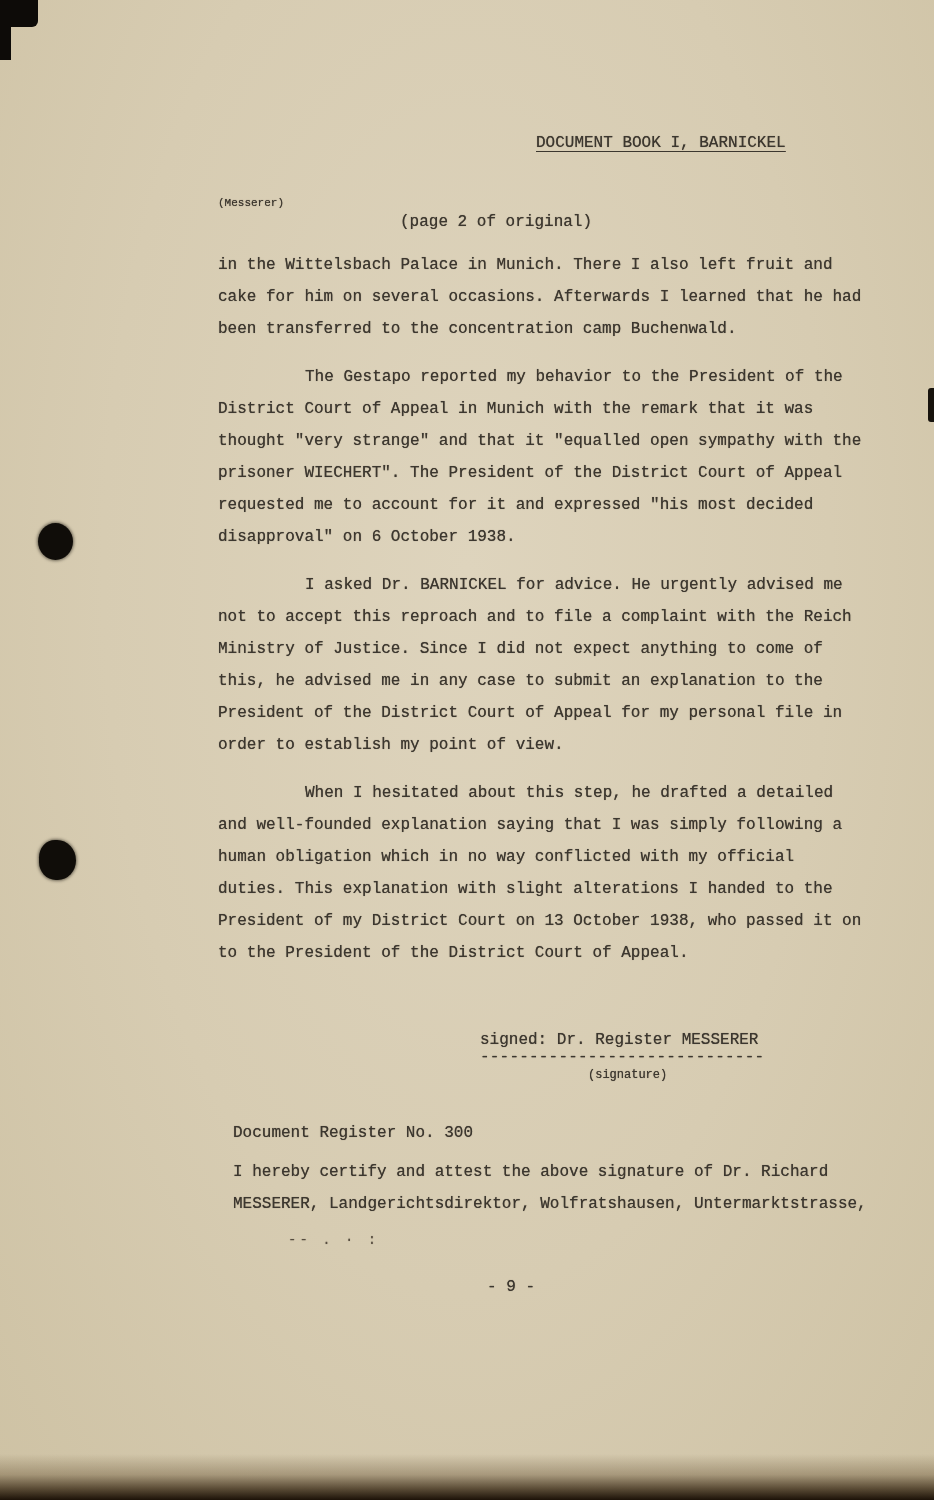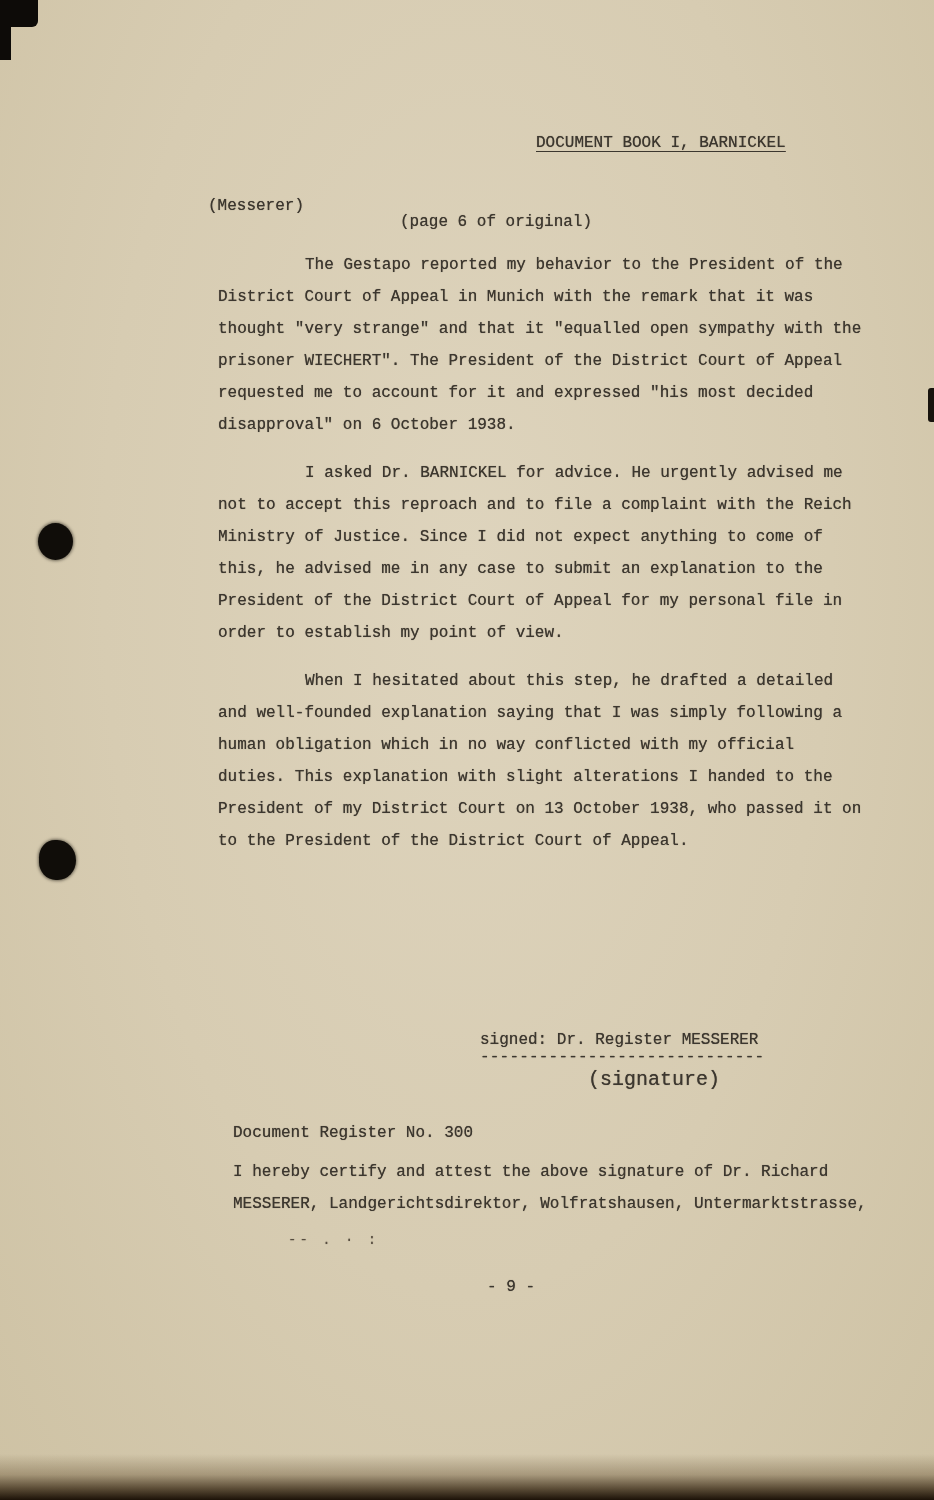--- a/index.html
+++ b/index.html
@@ -52,35 +52,35 @@
   .doc-header {
     position: absolute; left: 536px; top: 127px;
     font-size: 16px; line-height: 32px; white-space: nowrap;
   }
   .doc-header .hline {
     text-decoration: underline;
     text-underline-offset: 4px;
   }
 
   
-  .attribution { position: absolute; left: 208px; top: 197px; font-size: 16px; }
+  .attribution { position: absolute; left: 218px; top: 197px; font-size: 11px; }
   .page-note   { position: absolute; left: 400px; top: 213px; font-size: 16px; }
 
   
   .doc-body {
     position: absolute; left: 218px; top: 249px; width: 652px;
     font-size: 16px; line-height: 32px;
   }
   .para { text-indent: 87px; margin-bottom: 16px; }
   .para.no-indent { text-indent: 0; }
 
   
   .sig-line { position: absolute; left: 480px; top: 1031px; font-size: 16px; white-space: nowrap; }
   .sig-rule { position: absolute; left: 480px; top: 1048px; font-size: 16px; letter-spacing: 0.2px; white-space: nowrap; }
-  .sig-note { position: absolute; left: 588px; top: 1068px; font-size: 20px; }
+  .sig-note { position: absolute; left: 588px; top: 1068px; font-size: 12px; }
 
   
   .register  { position: absolute; left: 233px; top: 1124px; font-size: 16px; }
   .cert-text { position: absolute; left: 233px; top: 1156px; width: 660px; font-size: 16px; line-height: 32px; }
 
   .smudge {
     position: absolute; left: 288px; top: 1232px; font-size: 14px;
     color: rgba(70, 60, 48, 0.45); letter-spacing: 3px;
   }
 
@@ -95,23 +95,24 @@
   <div class="edge-strip-left"></div>
   <div class="edge-mark-right"></div>
   <div class="hole hole-top"></div>
   <div class="hole hole-bottom"></div>
 
   <div class="doc-header">
     <div class="hline">DOCUMENT BOOK I, BARNICKEL</div>
   </div>
 
   <div class="attribution">(Messerer)</div>
-  <div class="page-note">(page 6 of original)</div>
+  <div class="page-note">(page 2 of original)</div>
 
   <div class="doc-body">
+    <p class="para no-indent">in the Wittelsbach Palace in Munich. There I also left fruit and cake for him on several occasions. Afterwards I learned that he had been transferred to the concentration camp Buchenwald.</p>
     <p class="para">The Gestapo reported my behavior to the President of the District Court of Appeal in Munich with the remark that it was thought "very strange" and that it "equalled open sympathy with the prisoner WIECHERT". The President of the District Court of Appeal requested me to account for it and expressed "his most decided disapproval" on 6 October 1938.</p>
     <p class="para">I asked Dr. BARNICKEL for advice. He urgently advised me not to accept this reproach and to file a complaint with the Reich Ministry of Justice. Since I did not expect anything to come of this, he advised me in any case to submit an explanation to the President of the District Court of Appeal for my personal file in order to establish my point of view.</p>
     <p class="para">When I hesitated about this step, he drafted a detailed and well-founded explanation saying that I was simply following a human obligation which in no way conflicted with my official duties. This explanation with slight alterations I handed to the President of my District Court on 13 October 1938, who passed it on to the President of the District Court of Appeal.</p>
   </div>
 
   <div class="sig-line">signed: Dr. Register MESSERER</div>
   <div class="sig-rule">-----------------------------</div>
   <div class="sig-note">(signature)</div>
 
   <div class="register">Document Register No. 300</div>

